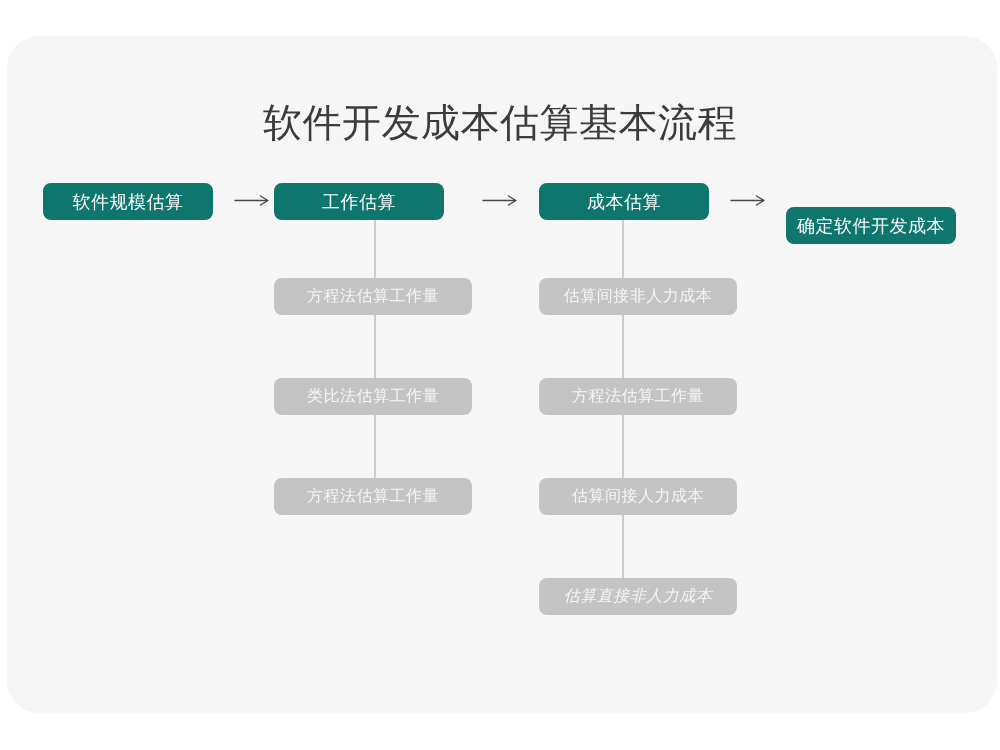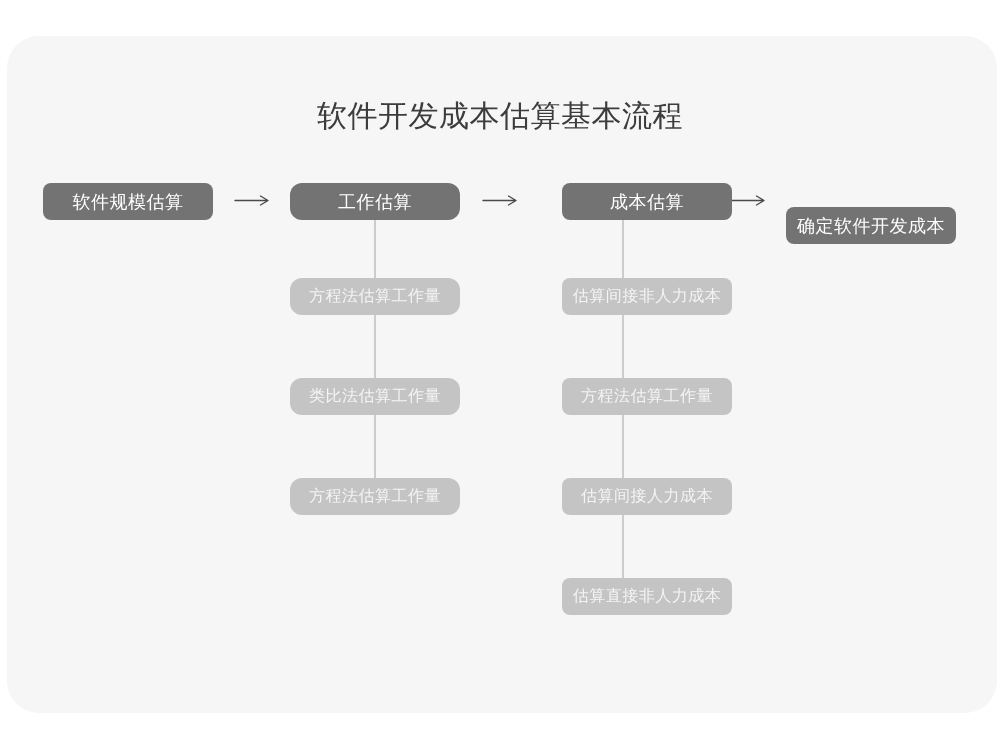--- a/index.html
+++ b/index.html
@@ -10,53 +10,53 @@
     position: relative; overflow: hidden;
   }
   .card {
     position: absolute; left: 7px; top: 36px;
     width: 990px; height: 677px;
     background: #f6f6f7; border-radius: 32px;
   }
   .page-title {
     position: absolute; left: 0; top: 96px; width: 1000px;
     text-align: center;
-    font-size: 30px; font-weight: 400; color: #3c3c3c;
+    font-size: 39px; font-weight: 400; color: #3c3c3c;
     letter-spacing: 0.5px;
   }
   .main-box {
     position: absolute; top: 183px; width: 170px; height: 37px;
-    background: #737373; border-radius: 8px;
+    background: #0f766e; border-radius: 8px;
     color: #ffffff; font-size: 18px;
     display: flex; align-items: center; justify-content: center;
     z-index: 3; letter-spacing: 0.5px;
   }
   .sub-box {
-    position: absolute; width: 170px; height: 37px;
+    position: absolute; width: 198px; height: 37px;
     background: #c4c4c4; border-radius: 8px;
     color: #f4f4f4; font-size: 16px;
     display: flex; align-items: center; justify-content: center;
     z-index: 3; letter-spacing: 0.5px;
   }
   .connector {
     position: absolute; width: 2px; background: #cccccc; z-index: 1;
   }
   .arrow-svg { position: absolute; z-index: 2; }
 
   
   .pos-step0 { left: 43px; }
-  .pos-step1 { left: 290px; border-radius: 12px; }
-  .pos-step2 { left: 562px; }
+  .pos-step1 { left: 274px; }
+  .pos-step2 { left: 539px; }
   .pos-step3 { left: 786px; margin-top: 24px; }
 
   
   .row-0 { top: 278px; }
   .row-1 { top: 378px; text-align: right; }
   .row-2 { top: 478px; }
-  .row-3 { top: 578px; }
+  .row-3 { top: 578px; font-style: italic; }
 </style>
 </head>
 <body>
 
 <div class="card"></div>
 
 <div class="page-title">软件开发成本估算基本流程</div>
 
 <div class="main-box pos-step0">软件规模估算</div>
 <div class="main-box pos-step1">工作估算</div>

